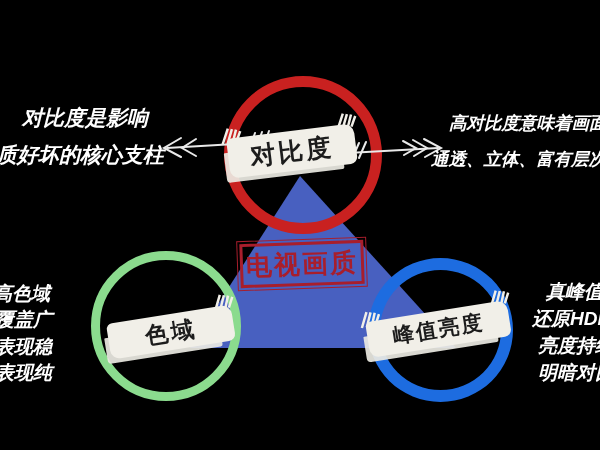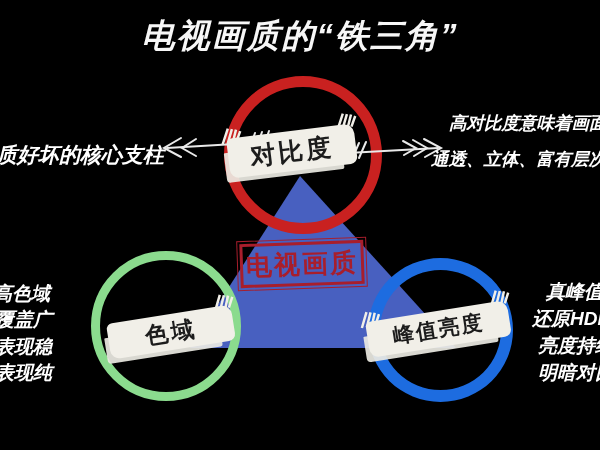--- a/index.html
+++ b/index.html
@@ -112,22 +112,22 @@
     <span>峰值亮度</span>
     <svg class="hatch h-right" width="24" height="20" viewBox="0 0 24 20" stroke="#f1efe8" stroke-width="2.5" fill="none">
       <path d="M2 18 L9 3 M7 18 L13 4 M12 18 L17 5 M16 17 L21 7"></path>
     </svg>
   </div>
 
   <div class="abs stamp">
     <span>电视画质</span>
   </div>
 
-  <div class="abs title">电视画质的“铁三角”</div>
 
+  <div class="abs note nt" style="left:22px;top:104px;">对比度是影响</div>
   <div class="abs note nt" style="left:-4px;top:141px;">质好坏的核心支柱</div>
 
   <div class="abs note nt2" style="left:449px;top:111px;">高对比度意味着画面</div>
   <div class="abs note nt2" style="left:431px;top:147px;">通透、立体、富有层次</div>
 
   <div class="abs note nb" style="left:-7px;top:281px;">高色域</div>
   <div class="abs note nb" style="left:-5px;top:307px;">覆盖广</div>
   <div class="abs note nb" style="left:-5px;top:334px;">表现稳</div>
   <div class="abs note nb" style="left:-5px;top:360px;">表现纯</div>
 

